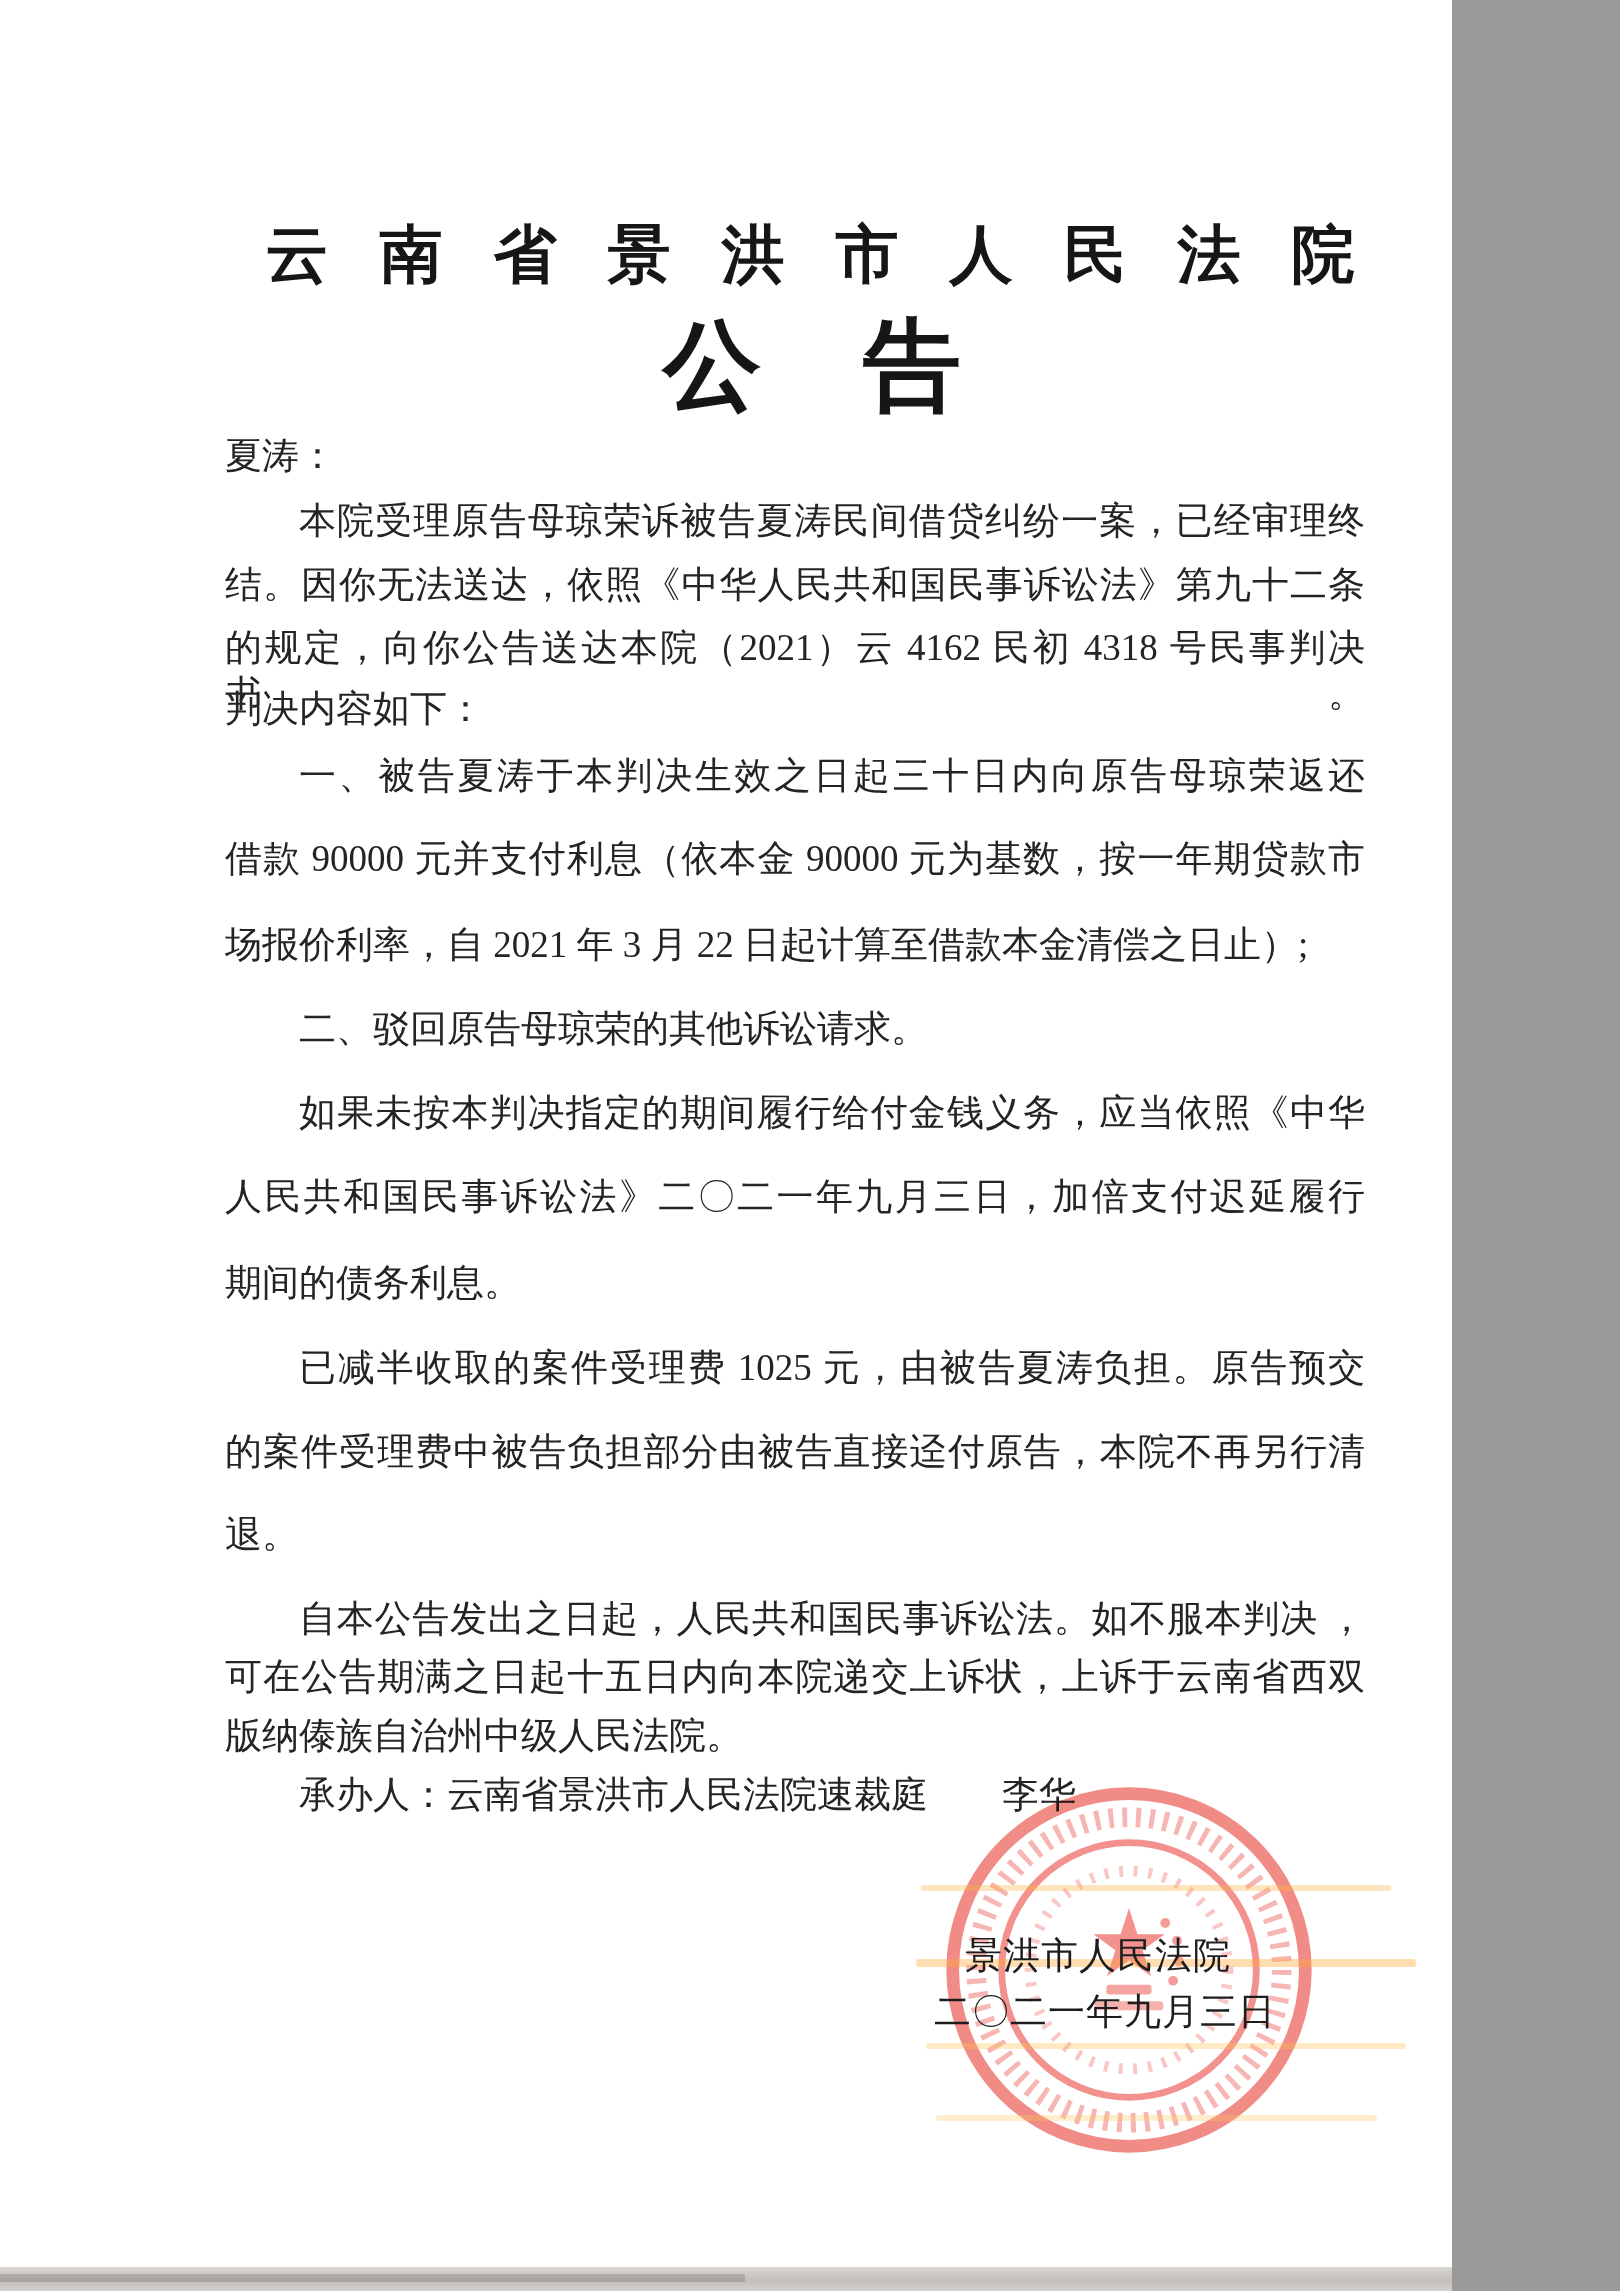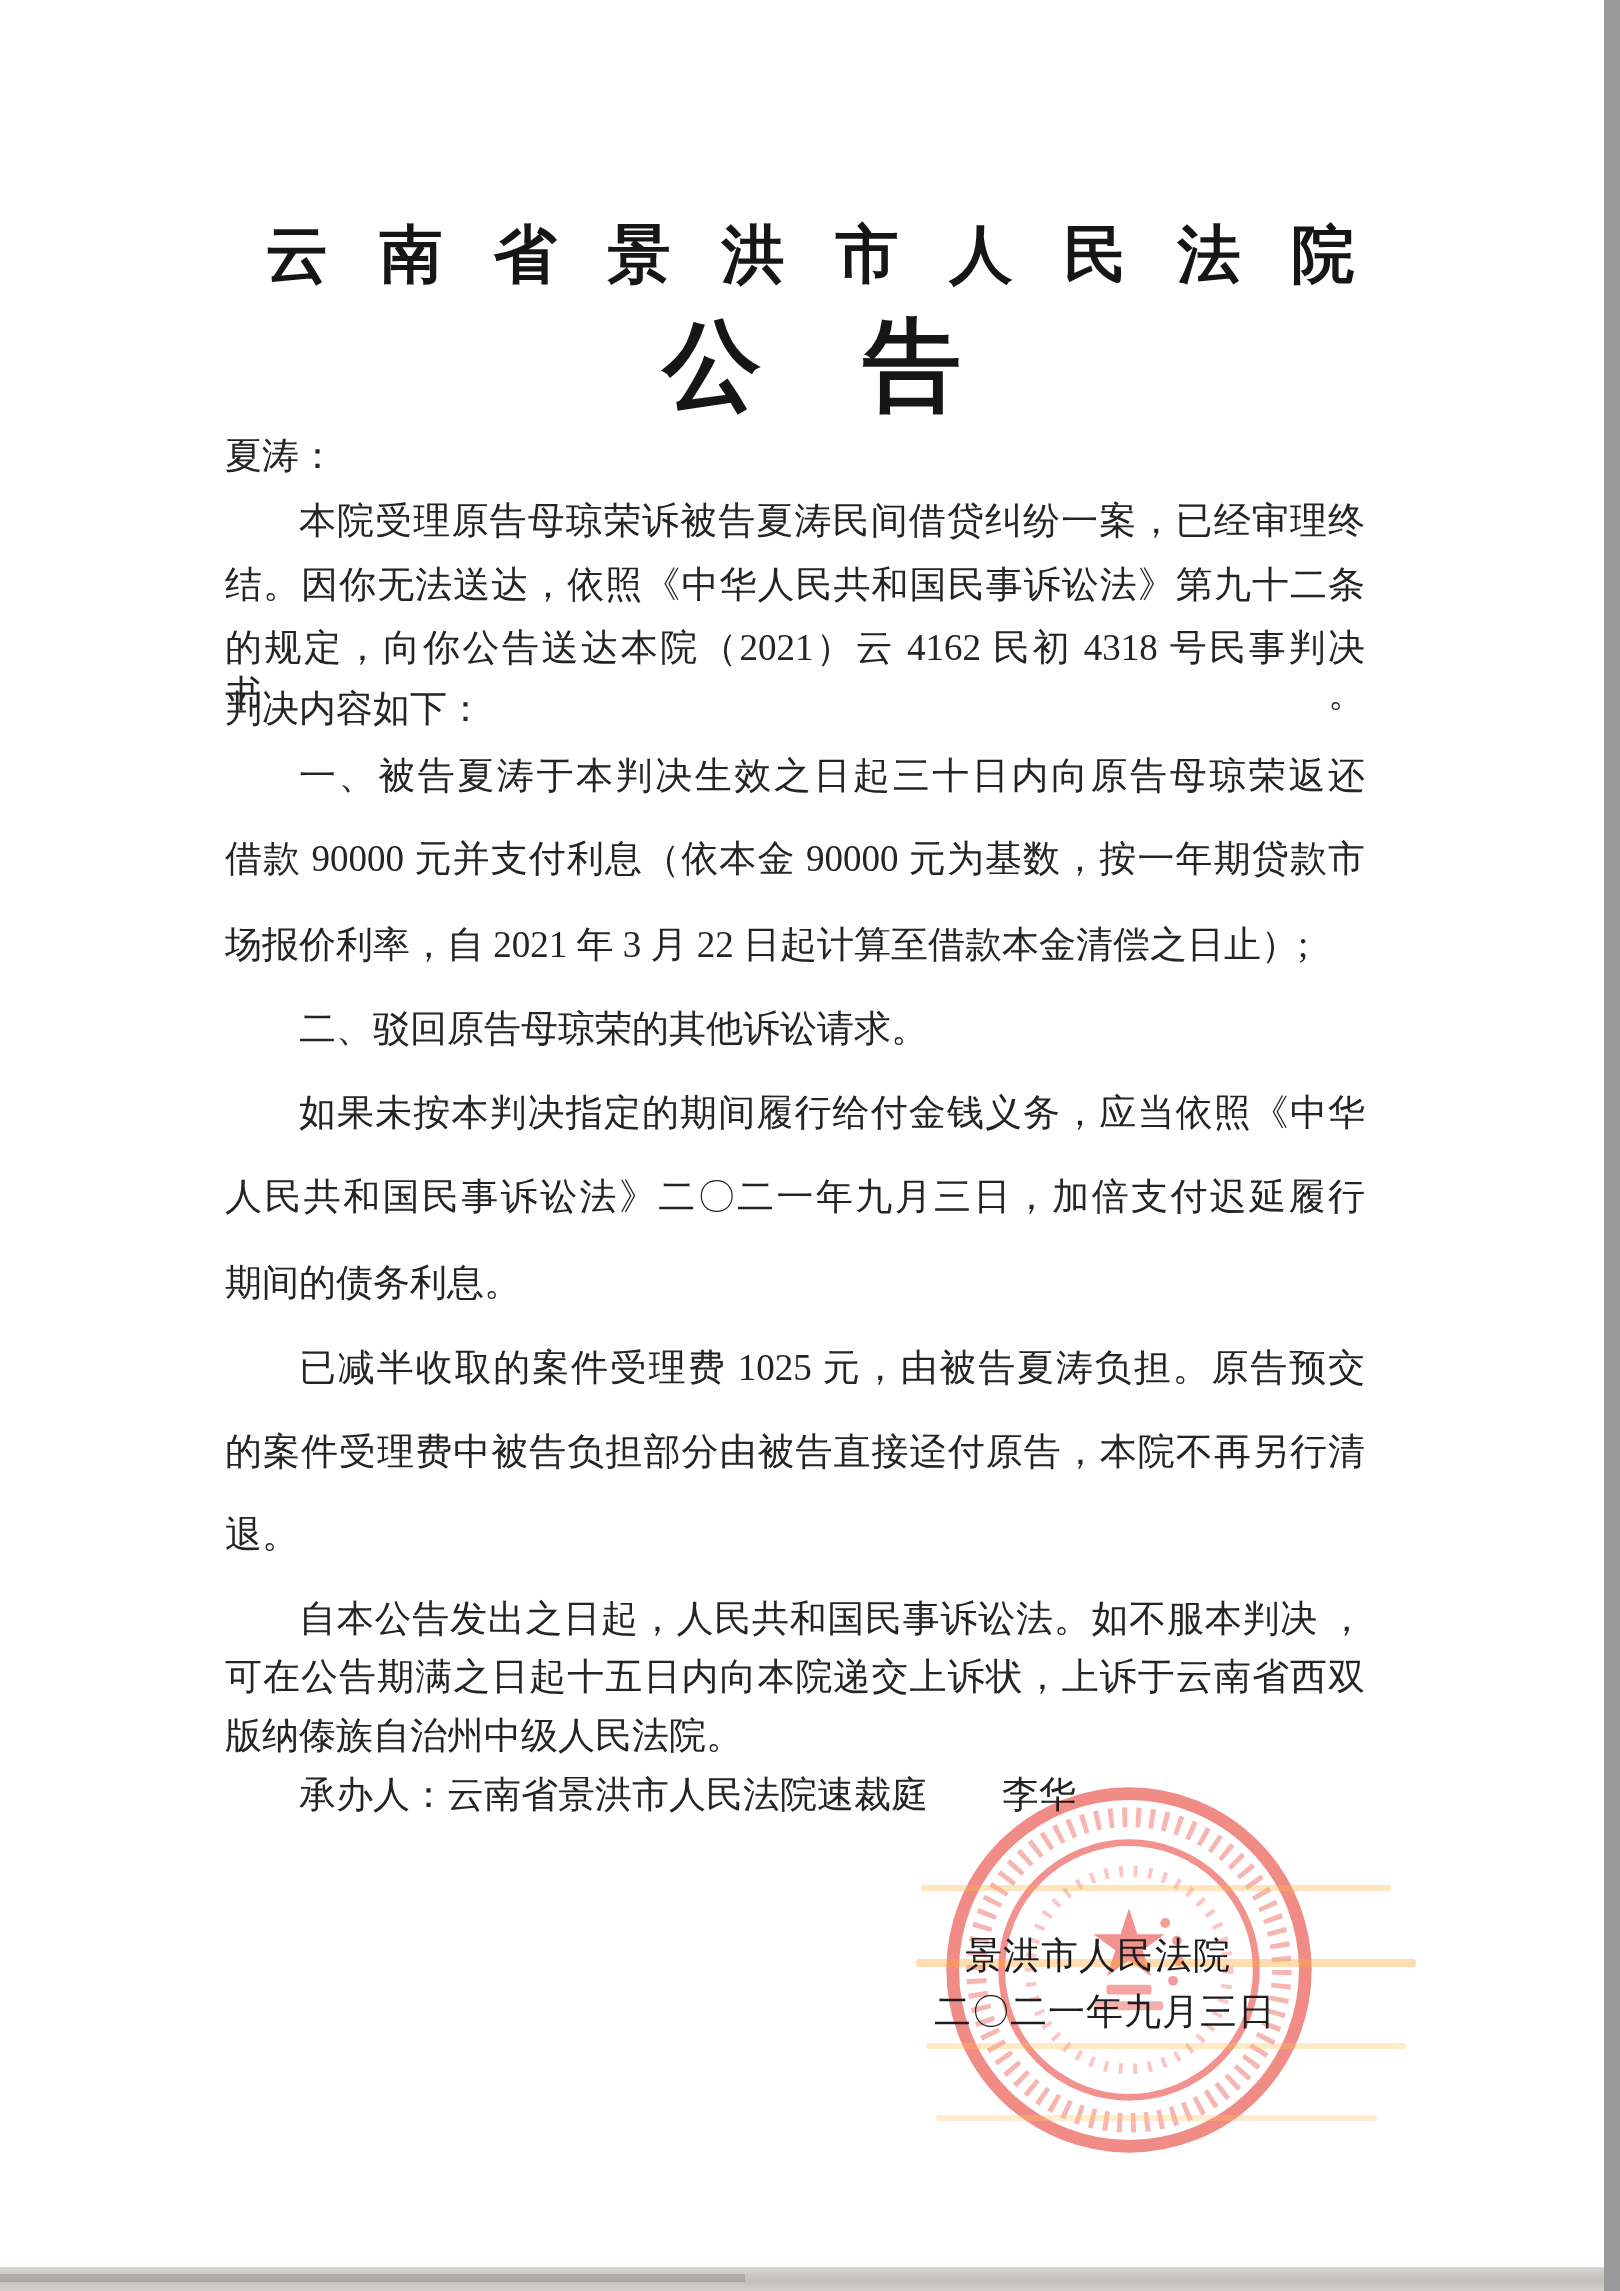--- a/index.html
+++ b/index.html
@@ -1,18 +1,18 @@
 <!DOCTYPE html>
 <html lang="zh"><head>
 <meta charset="utf-8">
 <style>
   html,body{margin:0;padding:0;background:#9a9a9a;}
   .page{
     position:relative;
-    width:1604px;height:2292px;
+    width:1452px;height:2292px;
     background:#ffffff;
     overflow:hidden;
     font-family:"Liberation Serif","DejaVu Serif",serif;
     color:#262626;
   }
   .court-title{
     position:absolute;top:220px;left:0;width:1620px;
     text-align:center;
     font-family:"Liberation Sans","DejaVu Sans",sans-serif;
     font-weight:900;

